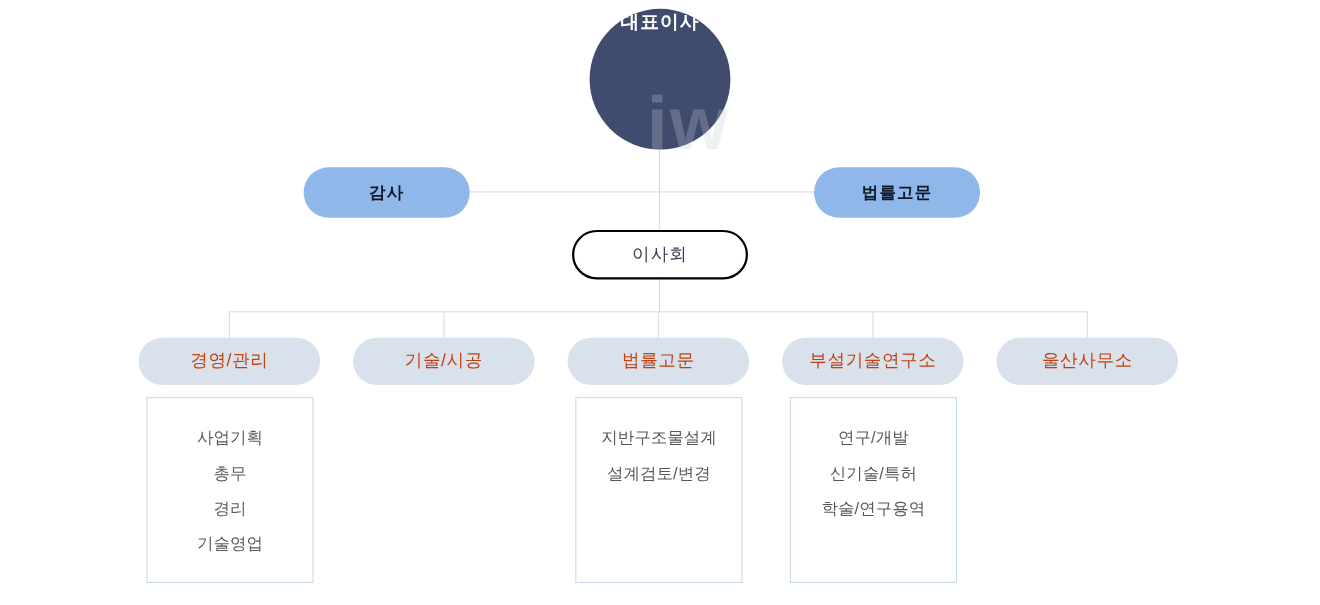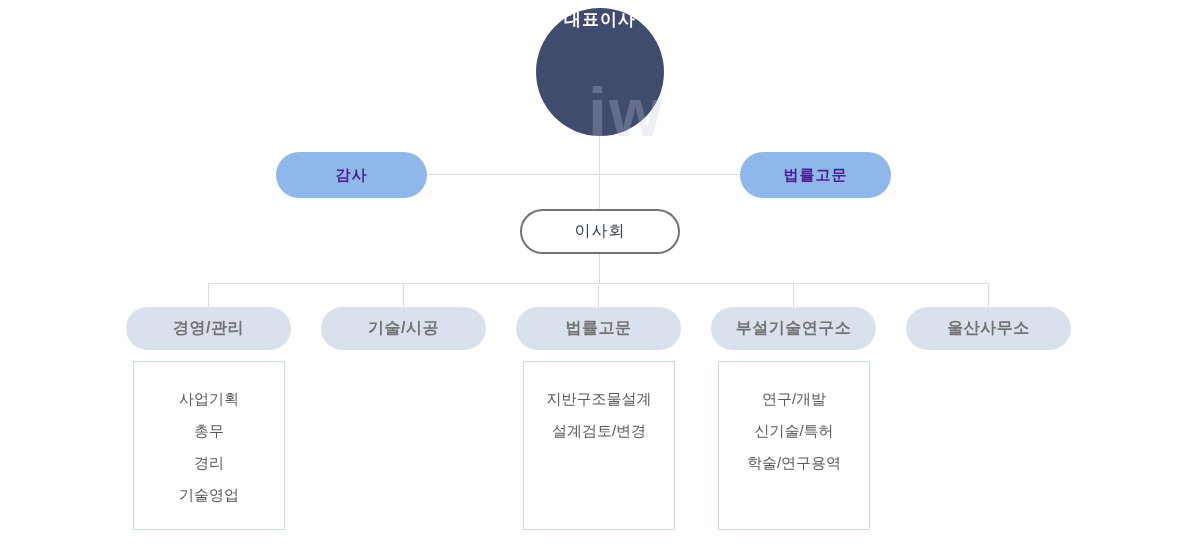--- a/index.html
+++ b/index.html
@@ -45,50 +45,50 @@
   }
 
   
   .pill-blue {
     position: absolute;
     top: 152px;
     width: 151px; height: 46px;
     border-radius: 23px;
     background: #8fb7e9;
     display: flex; align-items: center; justify-content: center;
-    color: #4c1d95; font-size: 15px; font-weight: bold;
+    color: #0f172a; font-size: 15px; font-weight: bold;
     letter-spacing: 1px;
     z-index: 2;
   }
   .pill-auditor { left: 276px; }
   .pill-legal   { left: 740px; }
 
   
   .board-pill {
     position: absolute;
     left: 520px; top: 209px;
     width: 160px; height: 45px;
     border-radius: 23px;
     background: #ffffff;
-    border: 2px solid #737373;
+    border: 2px solid #000000;
     display: flex; align-items: center; justify-content: center;
     color: #323c4e; font-size: 16px; font-weight: 500;
     letter-spacing: 1px;
     z-index: 2;
   }
 
   
   .dept-pill {
     position: absolute;
     top: 307px;
     width: 165px; height: 43px;
     border-radius: 22px;
     background: #d9e2ec;
     display: flex; align-items: center; justify-content: center;
-    color: #737373; font-size: 16px; font-weight: bold;
+    color: #c2410c; font-size: 16px; font-weight: normal;
     letter-spacing: 0.5px;
     z-index: 2;
   }
   .dept-0 { left: 126px; }
   .dept-1 { left: 321px; }
   .dept-2 { left: 516px; }
   .dept-3 { left: 711px; }
   .dept-4 { left: 906px; }
 
   

